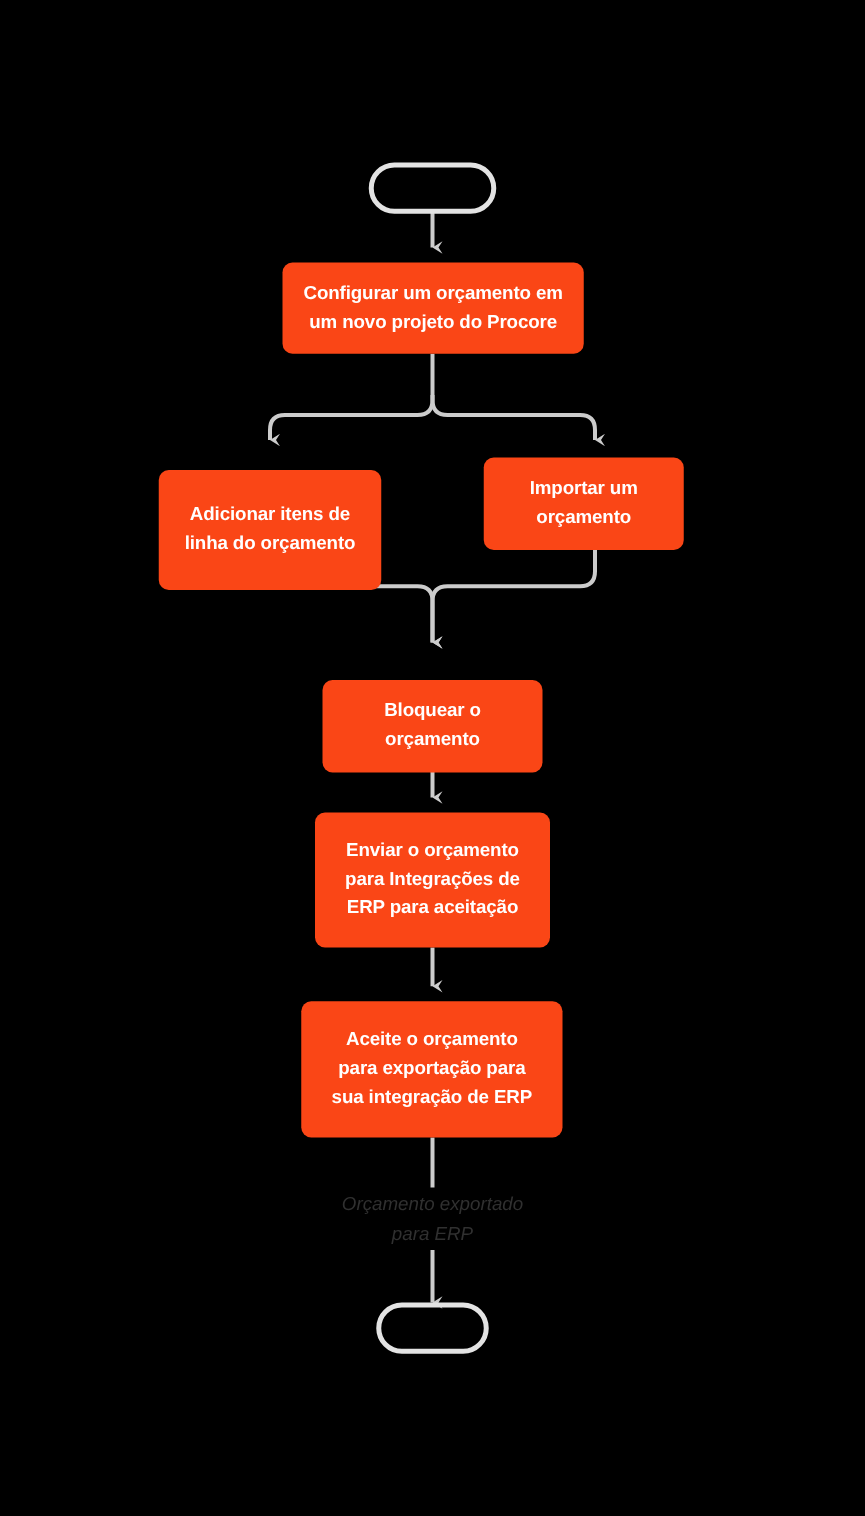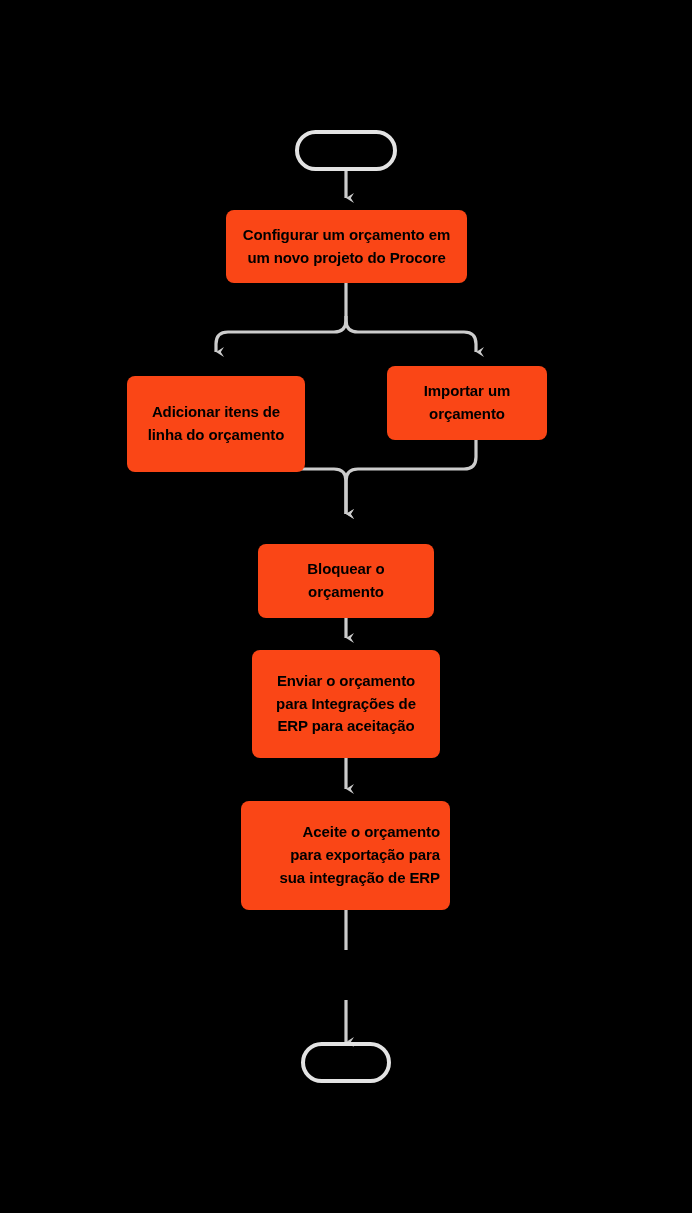--- a/index.html
+++ b/index.html
@@ -31,21 +31,21 @@
   }
   .node-box {
     position: absolute;
     box-sizing: border-box;
     background: #FA4616;
     border-radius: 8px;
     display: flex;
     align-items: center;
     justify-content: center;
     text-align: center;
-    color: #000000;
+    color: #ffffff;
     font-family: "Liberation Sans", sans-serif;
     font-weight: bold;
     font-size: 15px;
     line-height: 1.52;
     letter-spacing: -0.1px;
     padding: 4px 10px;
   }
   .node-label {
     display: block;
     width: 100%;
@@ -130,24 +130,26 @@
     <span class="node-label">Bloquear o
 orçamento</span>
   </div>
 
   <div class="node-box" style="left:252px; top:650px; width:188px; height:108px;">
     <span class="node-label">Enviar o orçamento
 para Integrações de
 ERP para aceitação</span>
   </div>
 
-  <div class="node-box" style="left:241px; top:801px; width:209px; height:109px;text-align:right;">
+  <div class="node-box" style="left:241px; top:801px; width:209px; height:109px;">
     <span class="node-label">Aceite o orçamento
 para exportação para
 sua integração de ERP</span>
   </div>
 
+  <div class="edge-label" style="left:216px; top:952px; width:260px;">Orçamento exportado
+para ERP</div>
 
   <div class="terminal-node" style="left:301px; top:1042px; width:90px; height:41px;">
     <span class="node-label"></span>
   </div>
 
 </div>
 
 </body></html>

